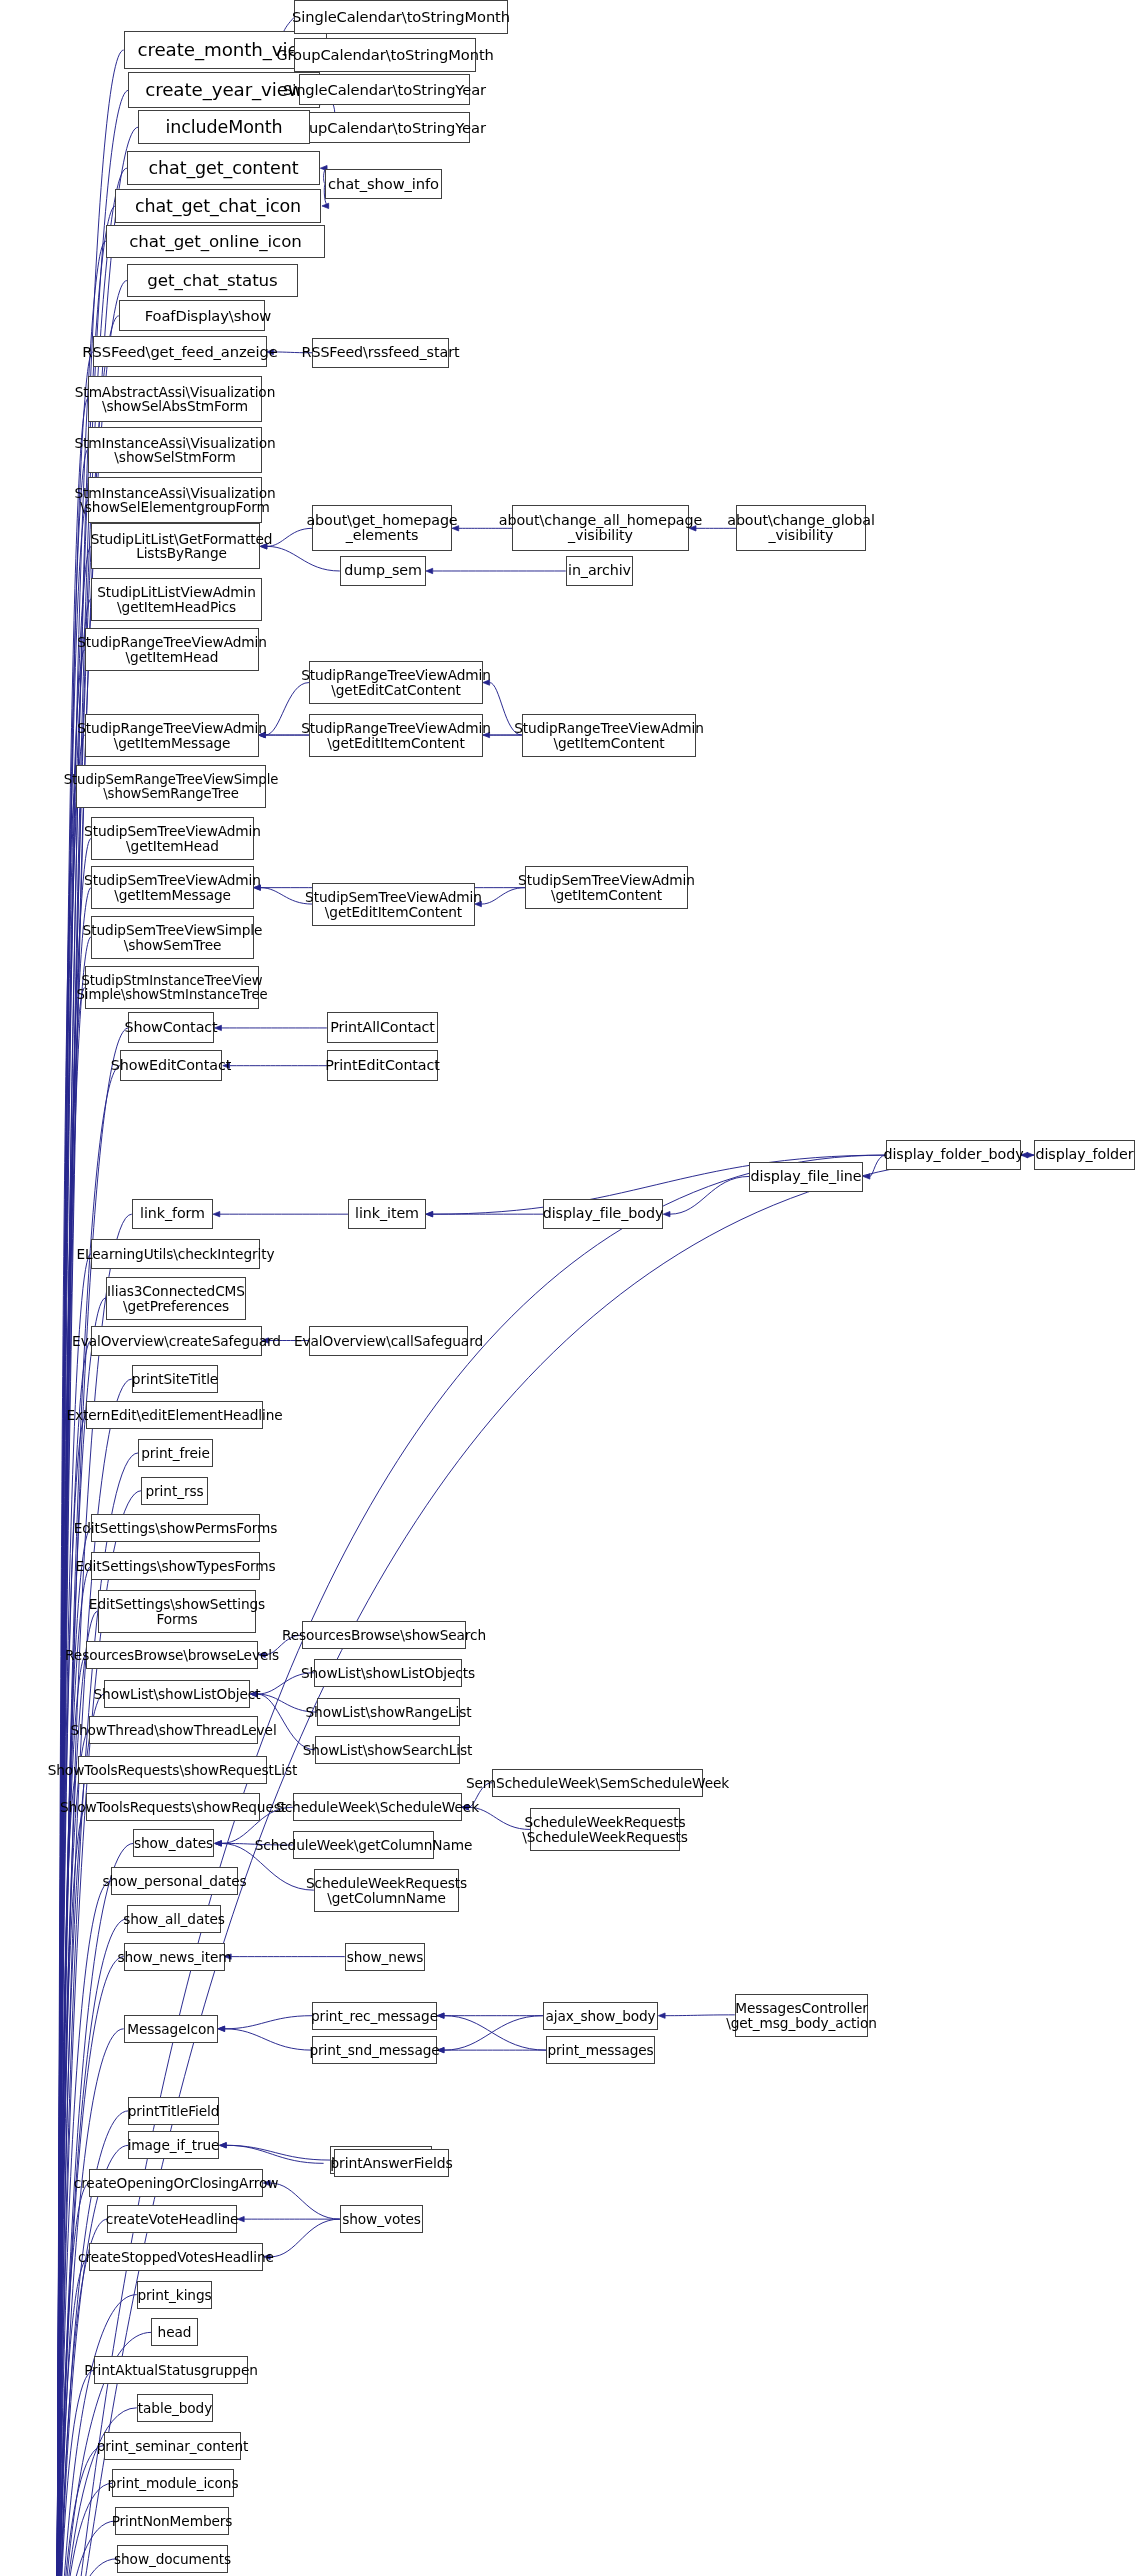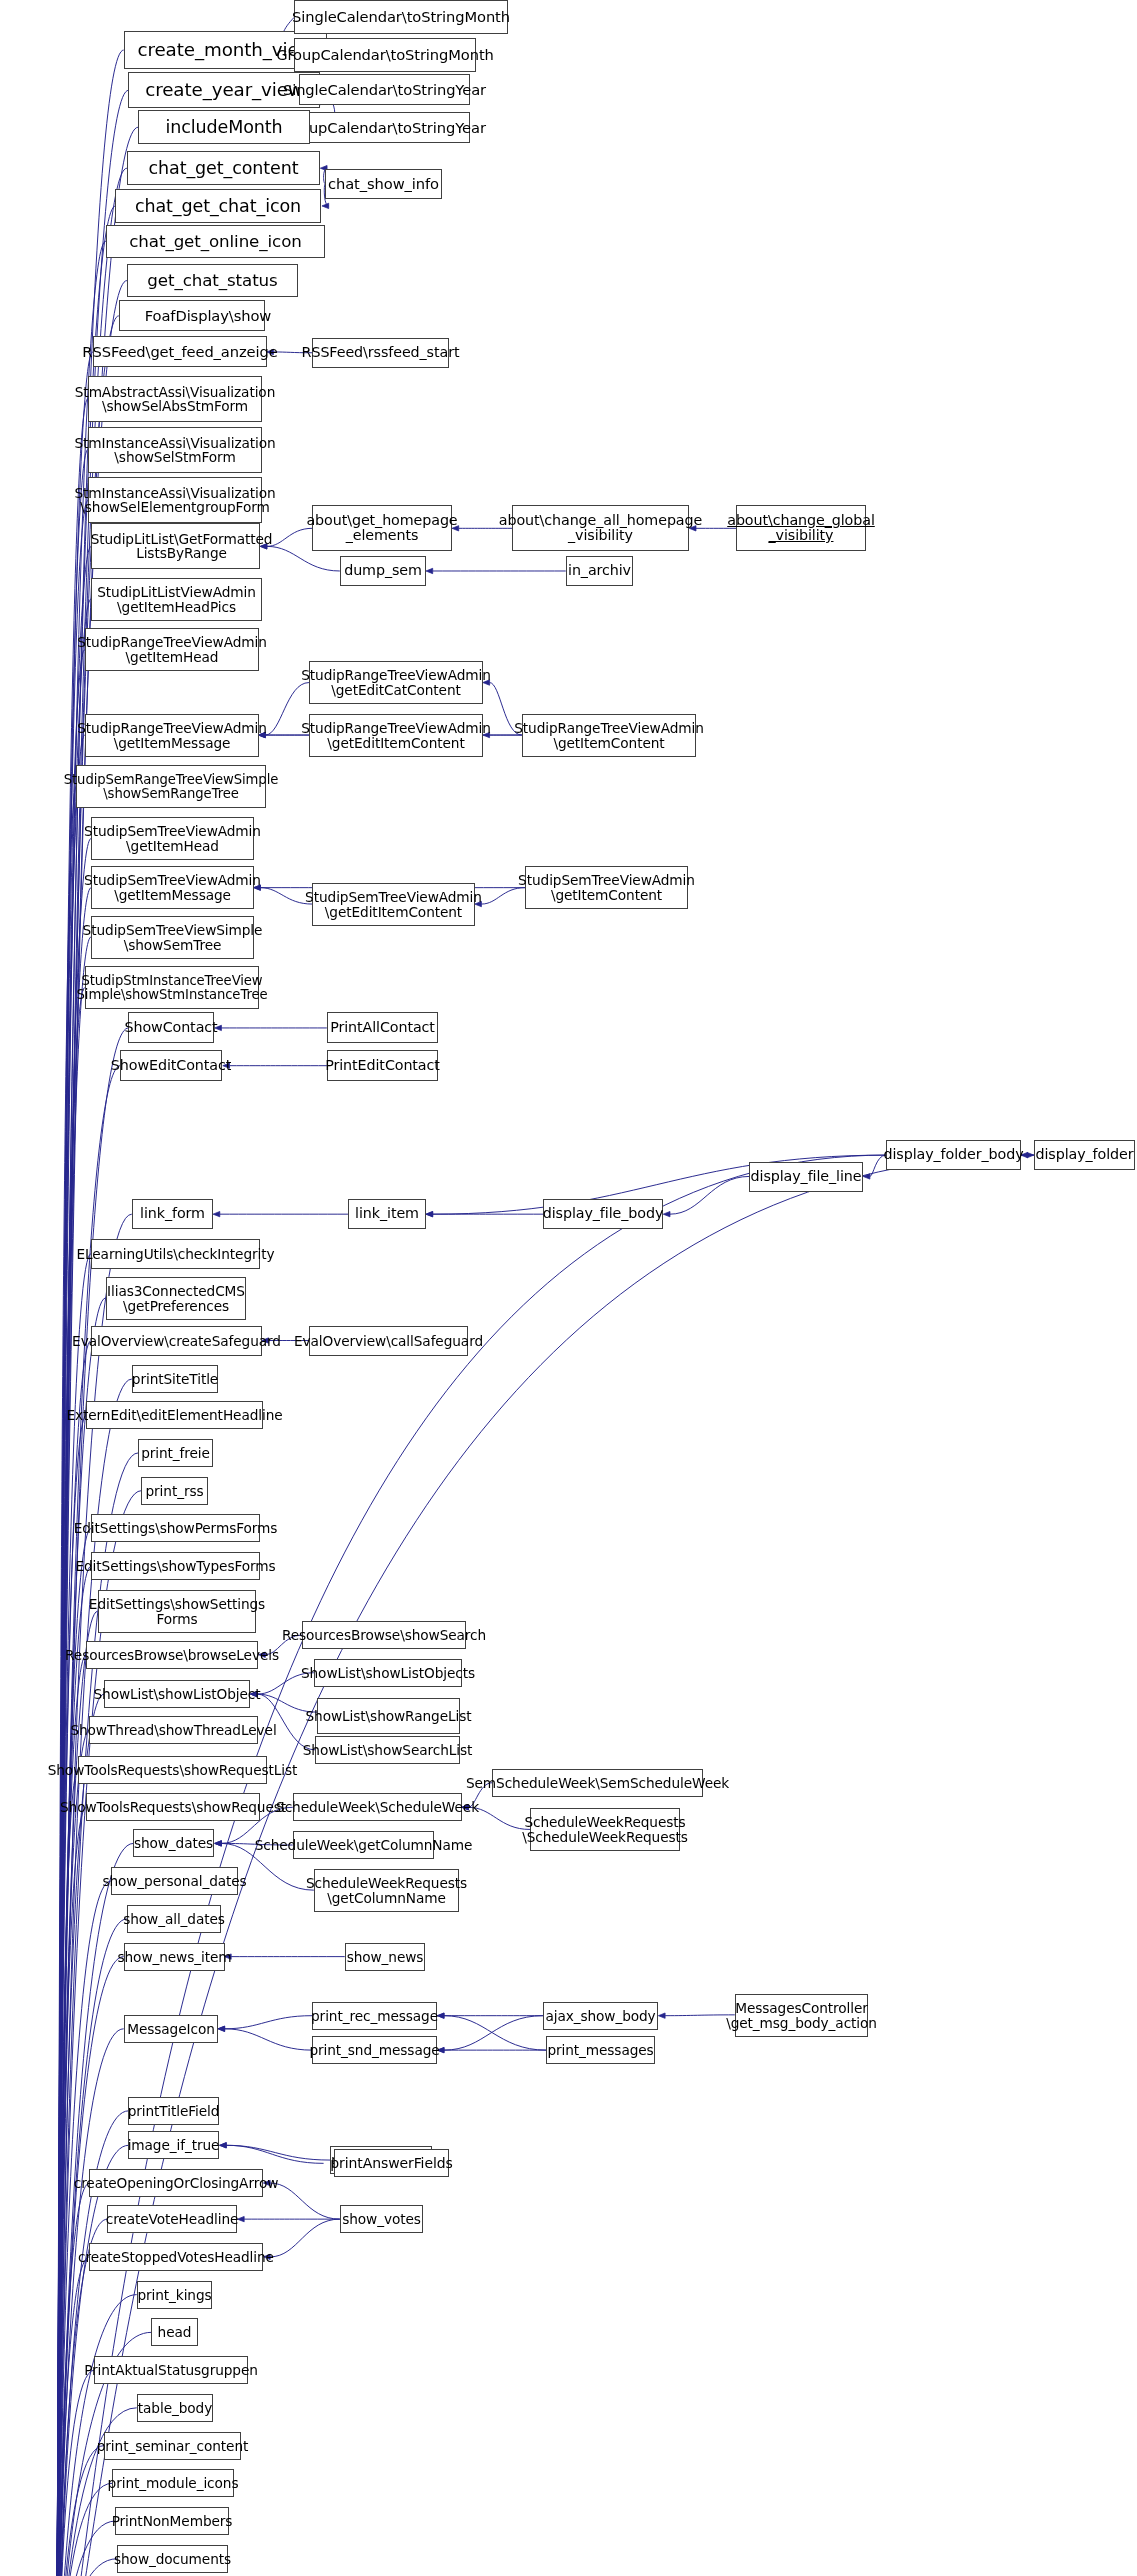--- a/index.html
+++ b/index.html
@@ -202,21 +202,21 @@
       <div class="node" style="left: 88px; top: 427px; width: 174px; height: 46px; font-size: 13.7px;">StmInstanceAssi\Visualization
 \showSelStmForm</div>
       <div class="node" style="left: 88px; top: 477px; width: 174px; height: 46px; font-size: 13.7px;">StmInstanceAssi\Visualization
 \showSelElementgroupForm</div>
       <div class="node" style="left: 91px; top: 523px; width: 169px; height: 46px; font-size: 13.7px; padding-left: 12px;">StudipLitList\GetFormatted
 ListsByRange</div>
       <div class="node" style="left: 312px; top: 505px; width: 140px; height: 46px; font-size: 14.3px;">about\get_homepage
 _elements</div>
       <div class="node" style="left: 512px; top: 505px; width: 177px; height: 46px; font-size: 14.3px;">about\change_all_homepage
 _visibility</div>
-      <div class="node" style="left: 736px; top: 505px; width: 130px; height: 46px; font-size: 14.3px; text-decoration: underline;">about\change_global
+      <div class="node" style="left: 736px; top: 505px; width: 130px; height: 46px; font-size: 14.3px;">about\change_global
 _visibility</div>
       <div class="node" style="left: 340px; top: 556px; width: 86px; height: 29.5px; font-size: 14.3px;">dump_sem</div>
       <div class="node" style="left: 566px; top: 556px; width: 67px; height: 29.5px; font-size: 14.3px;">in_archiv</div>
       <div class="node" style="left: 91px; top: 578px; width: 171px; height: 43px; font-size: 13.7px;">StudipLitListViewAdmin
 \getItemHeadPics</div>
       <div class="node" style="left: 85px; top: 628px; width: 174px; height: 43px; font-size: 13.7px;">StudipRangeTreeViewAdmin
 \getItemHead</div>
       <div class="node" style="left: 309px; top: 661px; width: 174px; height: 43px; font-size: 13.7px;">StudipRangeTreeViewAdmin
 \getEditCatContent</div>
       <div class="node" style="left: 85px; top: 714px; width: 174px; height: 43px; font-size: 13.7px;">StudipRangeTreeViewAdmin
@@ -259,21 +259,21 @@
       <div class="node" style="left: 138px; top: 1439px; width: 75px; height: 28px; font-size: 13.7px;">print_freie</div>
       <div class="node" style="left: 141px; top: 1477px; width: 67px; height: 28px; font-size: 13.7px;">print_rss</div>
       <div class="node" style="left: 91px; top: 1514px; width: 169px; height: 28px; font-size: 13.7px;">EditSettings\showPermsForms</div>
       <div class="node" style="left: 91px; top: 1552px; width: 169px; height: 28px; font-size: 13.7px;">EditSettings\showTypesForms</div>
       <div class="node" style="left: 98px; top: 1590px; width: 158px; height: 43px; font-size: 13.7px;">EditSettings\showSettings
 Forms</div>
       <div class="node" style="left: 86px; top: 1641px; width: 172px; height: 28px; font-size: 13.7px;">ResourcesBrowse\browseLevels</div>
       <div class="node" style="left: 302px; top: 1621px; width: 164px; height: 28px; font-size: 13.7px;">ResourcesBrowse\showSearch</div>
       <div class="node" style="left: 104px; top: 1680px; width: 146px; height: 28px; font-size: 13.7px;">ShowList\showListObject</div>
       <div class="node" style="left: 314px; top: 1659px; width: 148px; height: 28px; font-size: 13.7px;">ShowList\showListObjects</div>
-      <div class="node" style="left: 317px; top: 1698px; width: 143px; height: 36px; font-size: 13.7px;">ShowList\showRangeList</div>
+      <div class="node" style="left: 317px; top: 1698px; width: 143px; height: 28px; font-size: 13.7px;">ShowList\showRangeList</div>
       <div class="node" style="left: 89px; top: 1716px; width: 169px; height: 28px; font-size: 13.7px;">ShowThread\showThreadLevel</div>
       <div class="node" style="left: 315px; top: 1736px; width: 145px; height: 28px; font-size: 13.7px;">ShowList\showSearchList</div>
       <div class="node" style="left: 78px; top: 1756px; width: 189px; height: 28px; font-size: 13.7px;">ShowToolsRequests\showRequestList</div>
       <div class="node" style="left: 86px; top: 1793px; width: 174px; height: 28px; font-size: 13.7px;">ShowToolsRequests\showRequest</div>
       <div class="node" style="left: 293px; top: 1793px; width: 169px; height: 28px; font-size: 13.7px;">ScheduleWeek\ScheduleWeek</div>
       <div class="node" style="left: 492px; top: 1769px; width: 211px; height: 28px; font-size: 13.7px;">SemScheduleWeek\SemScheduleWeek</div>
       <div class="node" style="left: 530px; top: 1808px; width: 150px; height: 43px; font-size: 13.7px;">ScheduleWeekRequests
 \ScheduleWeekRequests</div>
       <div class="node" style="left: 133px; top: 1829px; width: 81px; height: 28px; font-size: 13.7px;">show_dates</div>
       <div class="node" style="left: 293px; top: 1831px; width: 141px; height: 28px; font-size: 13.7px;">ScheduleWeek\getColumnName</div>

